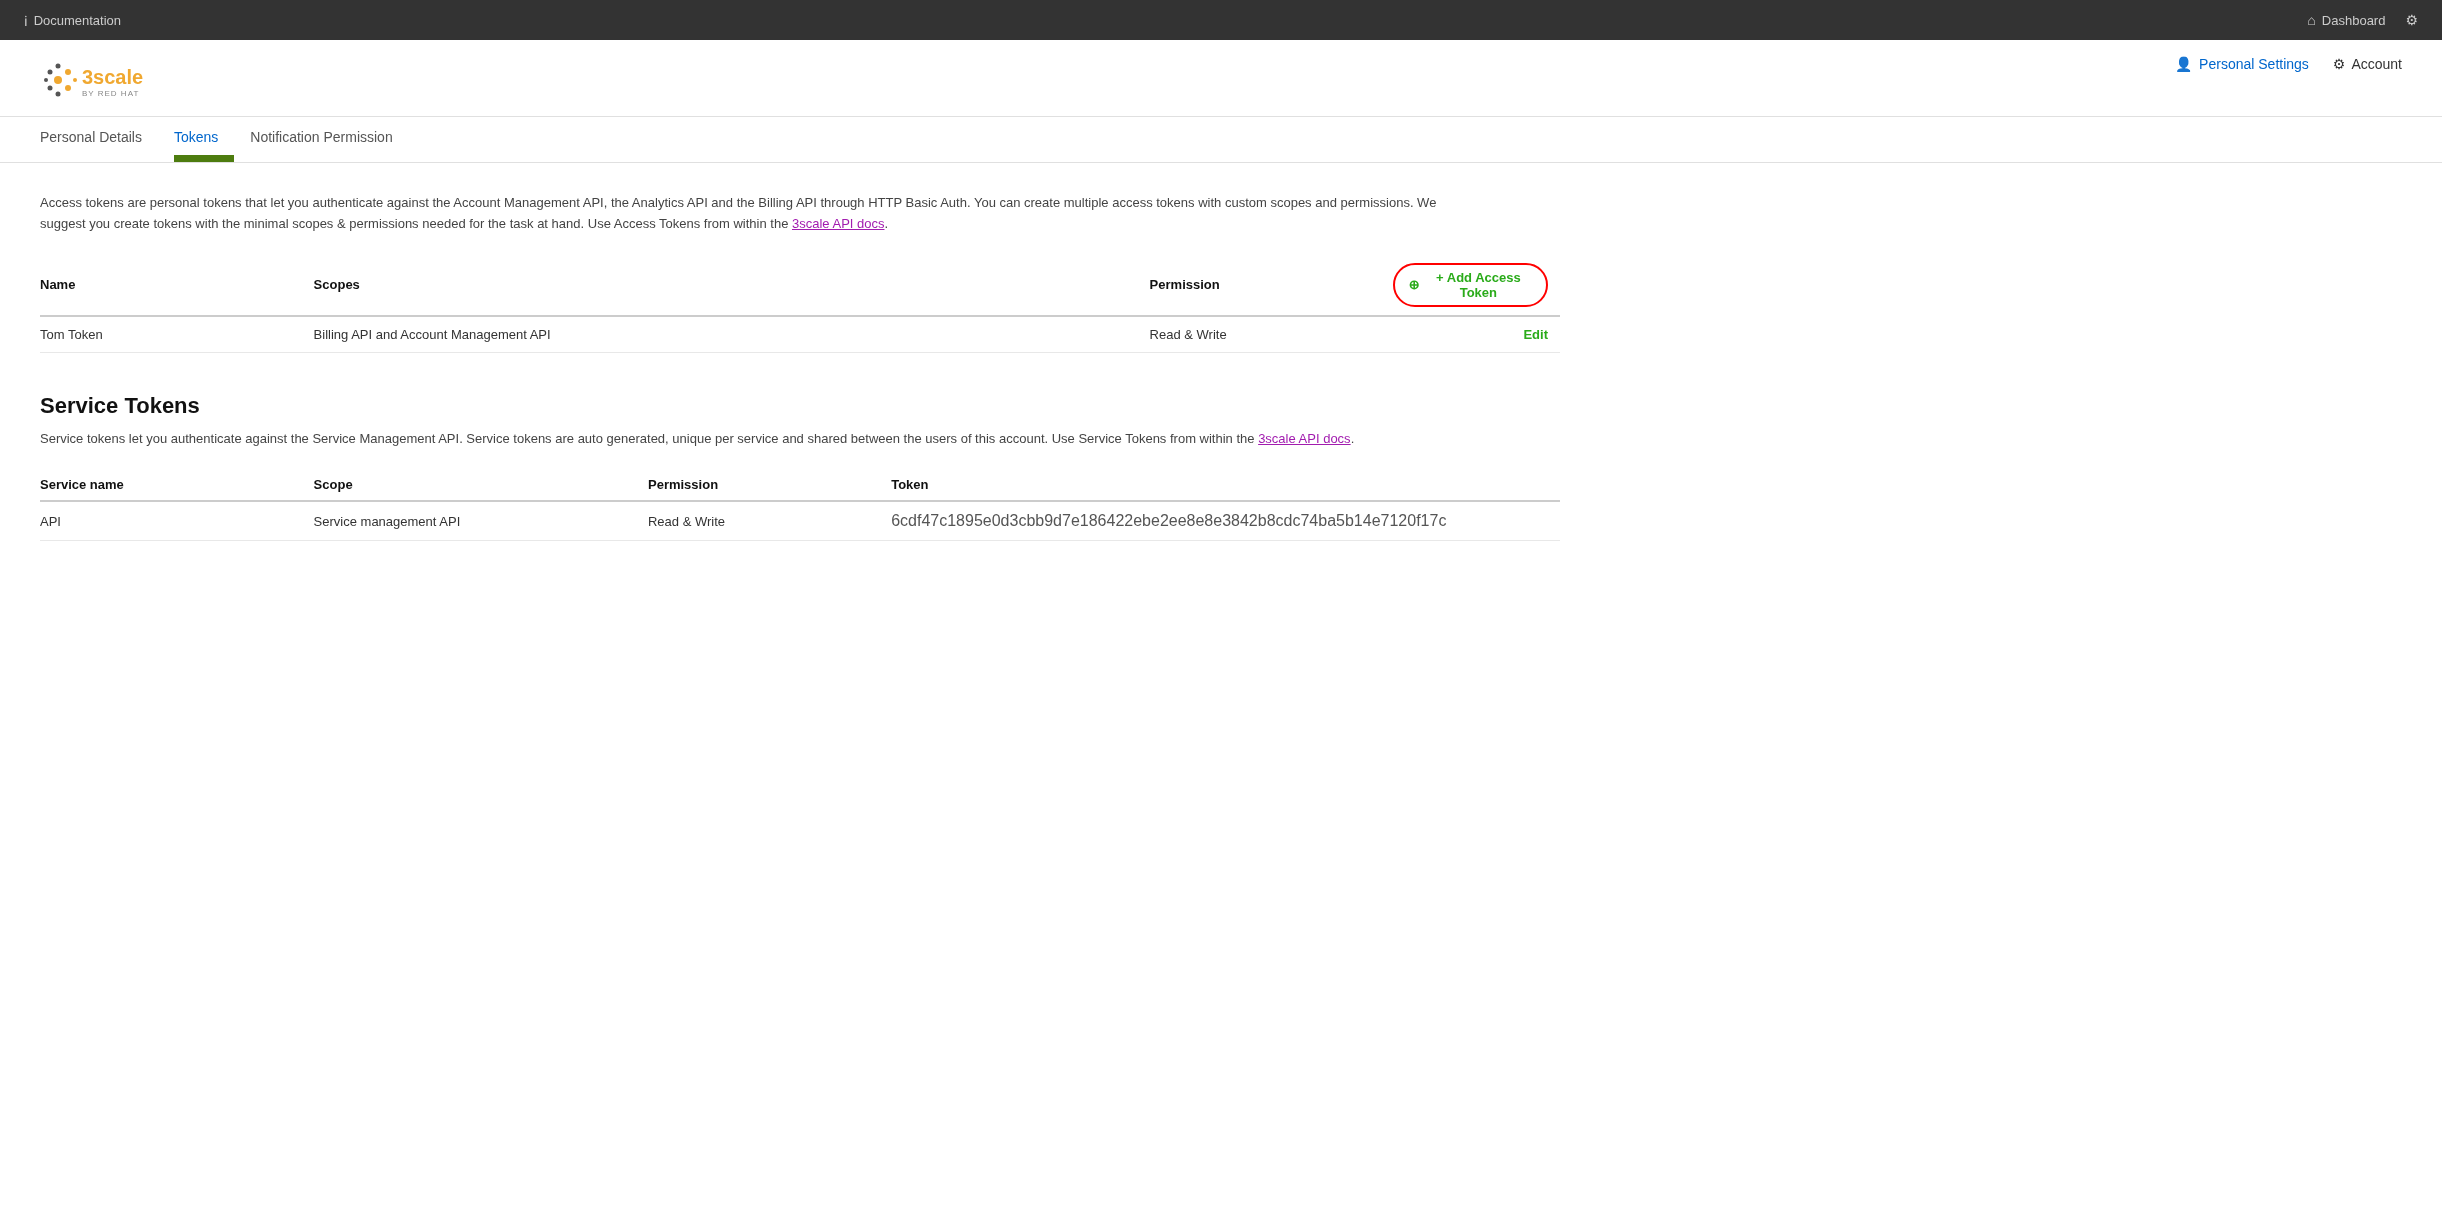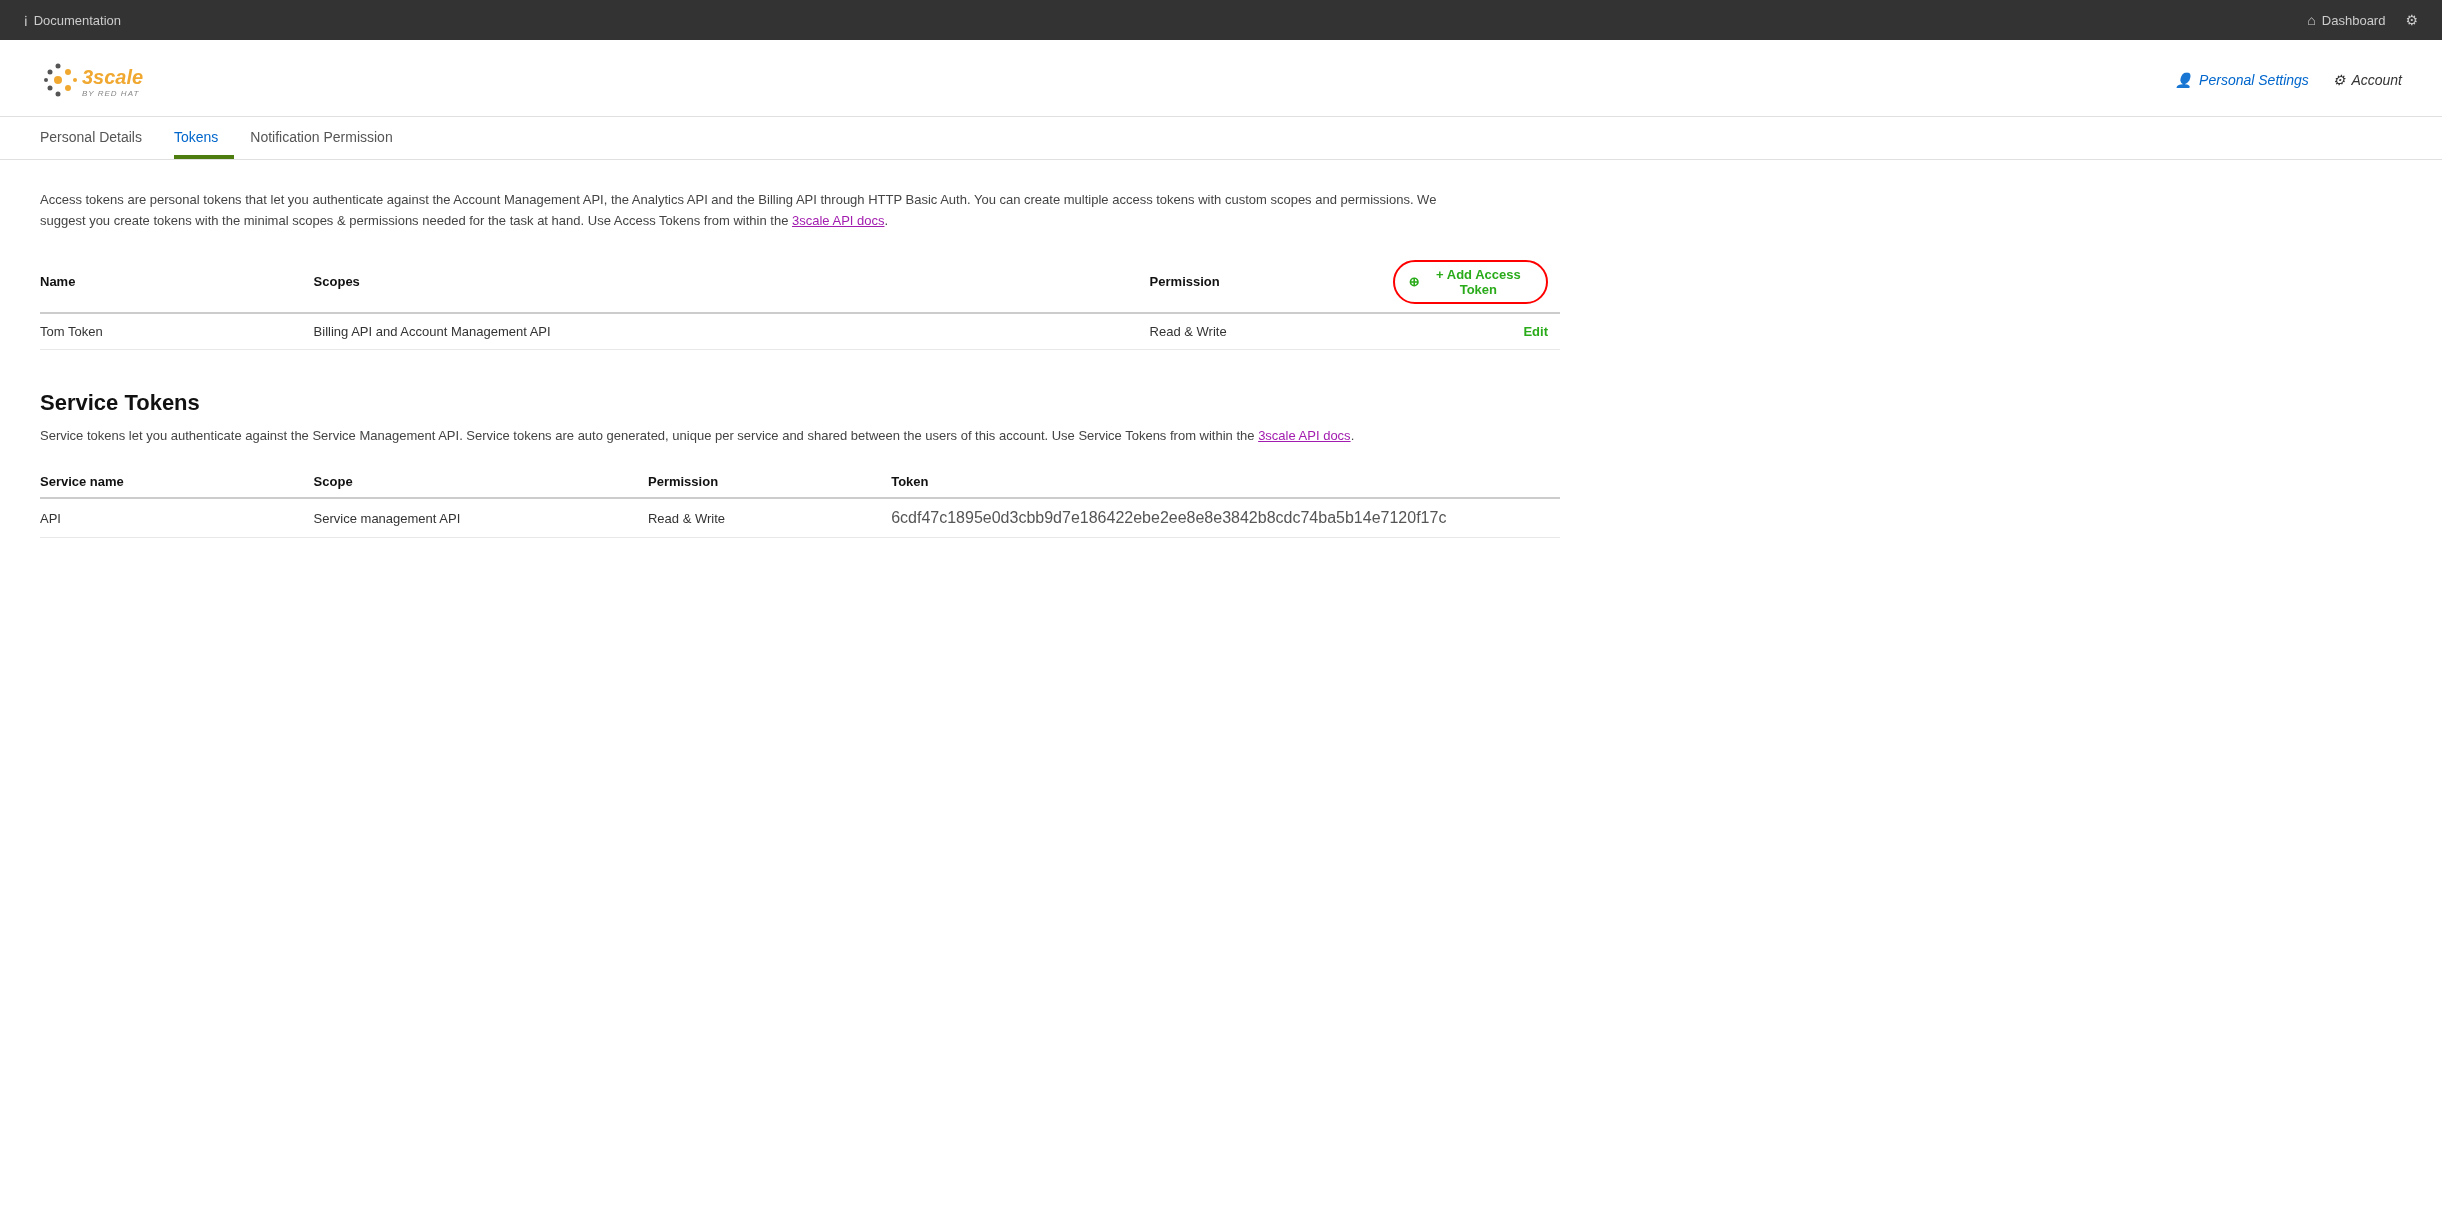--- a/index.html
+++ b/index.html
@@ -26,25 +26,24 @@
       font-size: 13px;
       display: flex;
       align-items: center;
       gap: 6px;
     }
     .topbar-icon { font-size: 14px; }
 
     
     .header {
       display: flex;
-      align-items: center;
+      align-items: flex-start;
       justify-content: space-between;
       padding: 16px 40px 12px 40px;
       border-bottom: 1px solid #e0e0e0;
-      font-style: italic;
     }
     .header-nav {
       display: flex;
       align-items: center;
       gap: 24px;
     }
     .header-nav a {
       text-decoration: none;
       font-size: 14px;
       display: flex;
@@ -65,21 +64,21 @@
     .subnav a {
       text-decoration: none;
       color: #555;
       font-size: 14px;
       padding: 12px 16px 10px 0;
       margin-right: 16px;
       border-bottom: 2px solid transparent;
     }
     .subnav a.active {
       color: #0066cc;
-      border-bottom: 4px solid #4d7c0f;
+      border-bottom: 7px solid #4d7c0f;
     }
     .subnav a:first-child { padding-left: 0; }
 
     
     .main {
       padding: 30px 40px;
       max-width: 1600px;
     }
 
     

